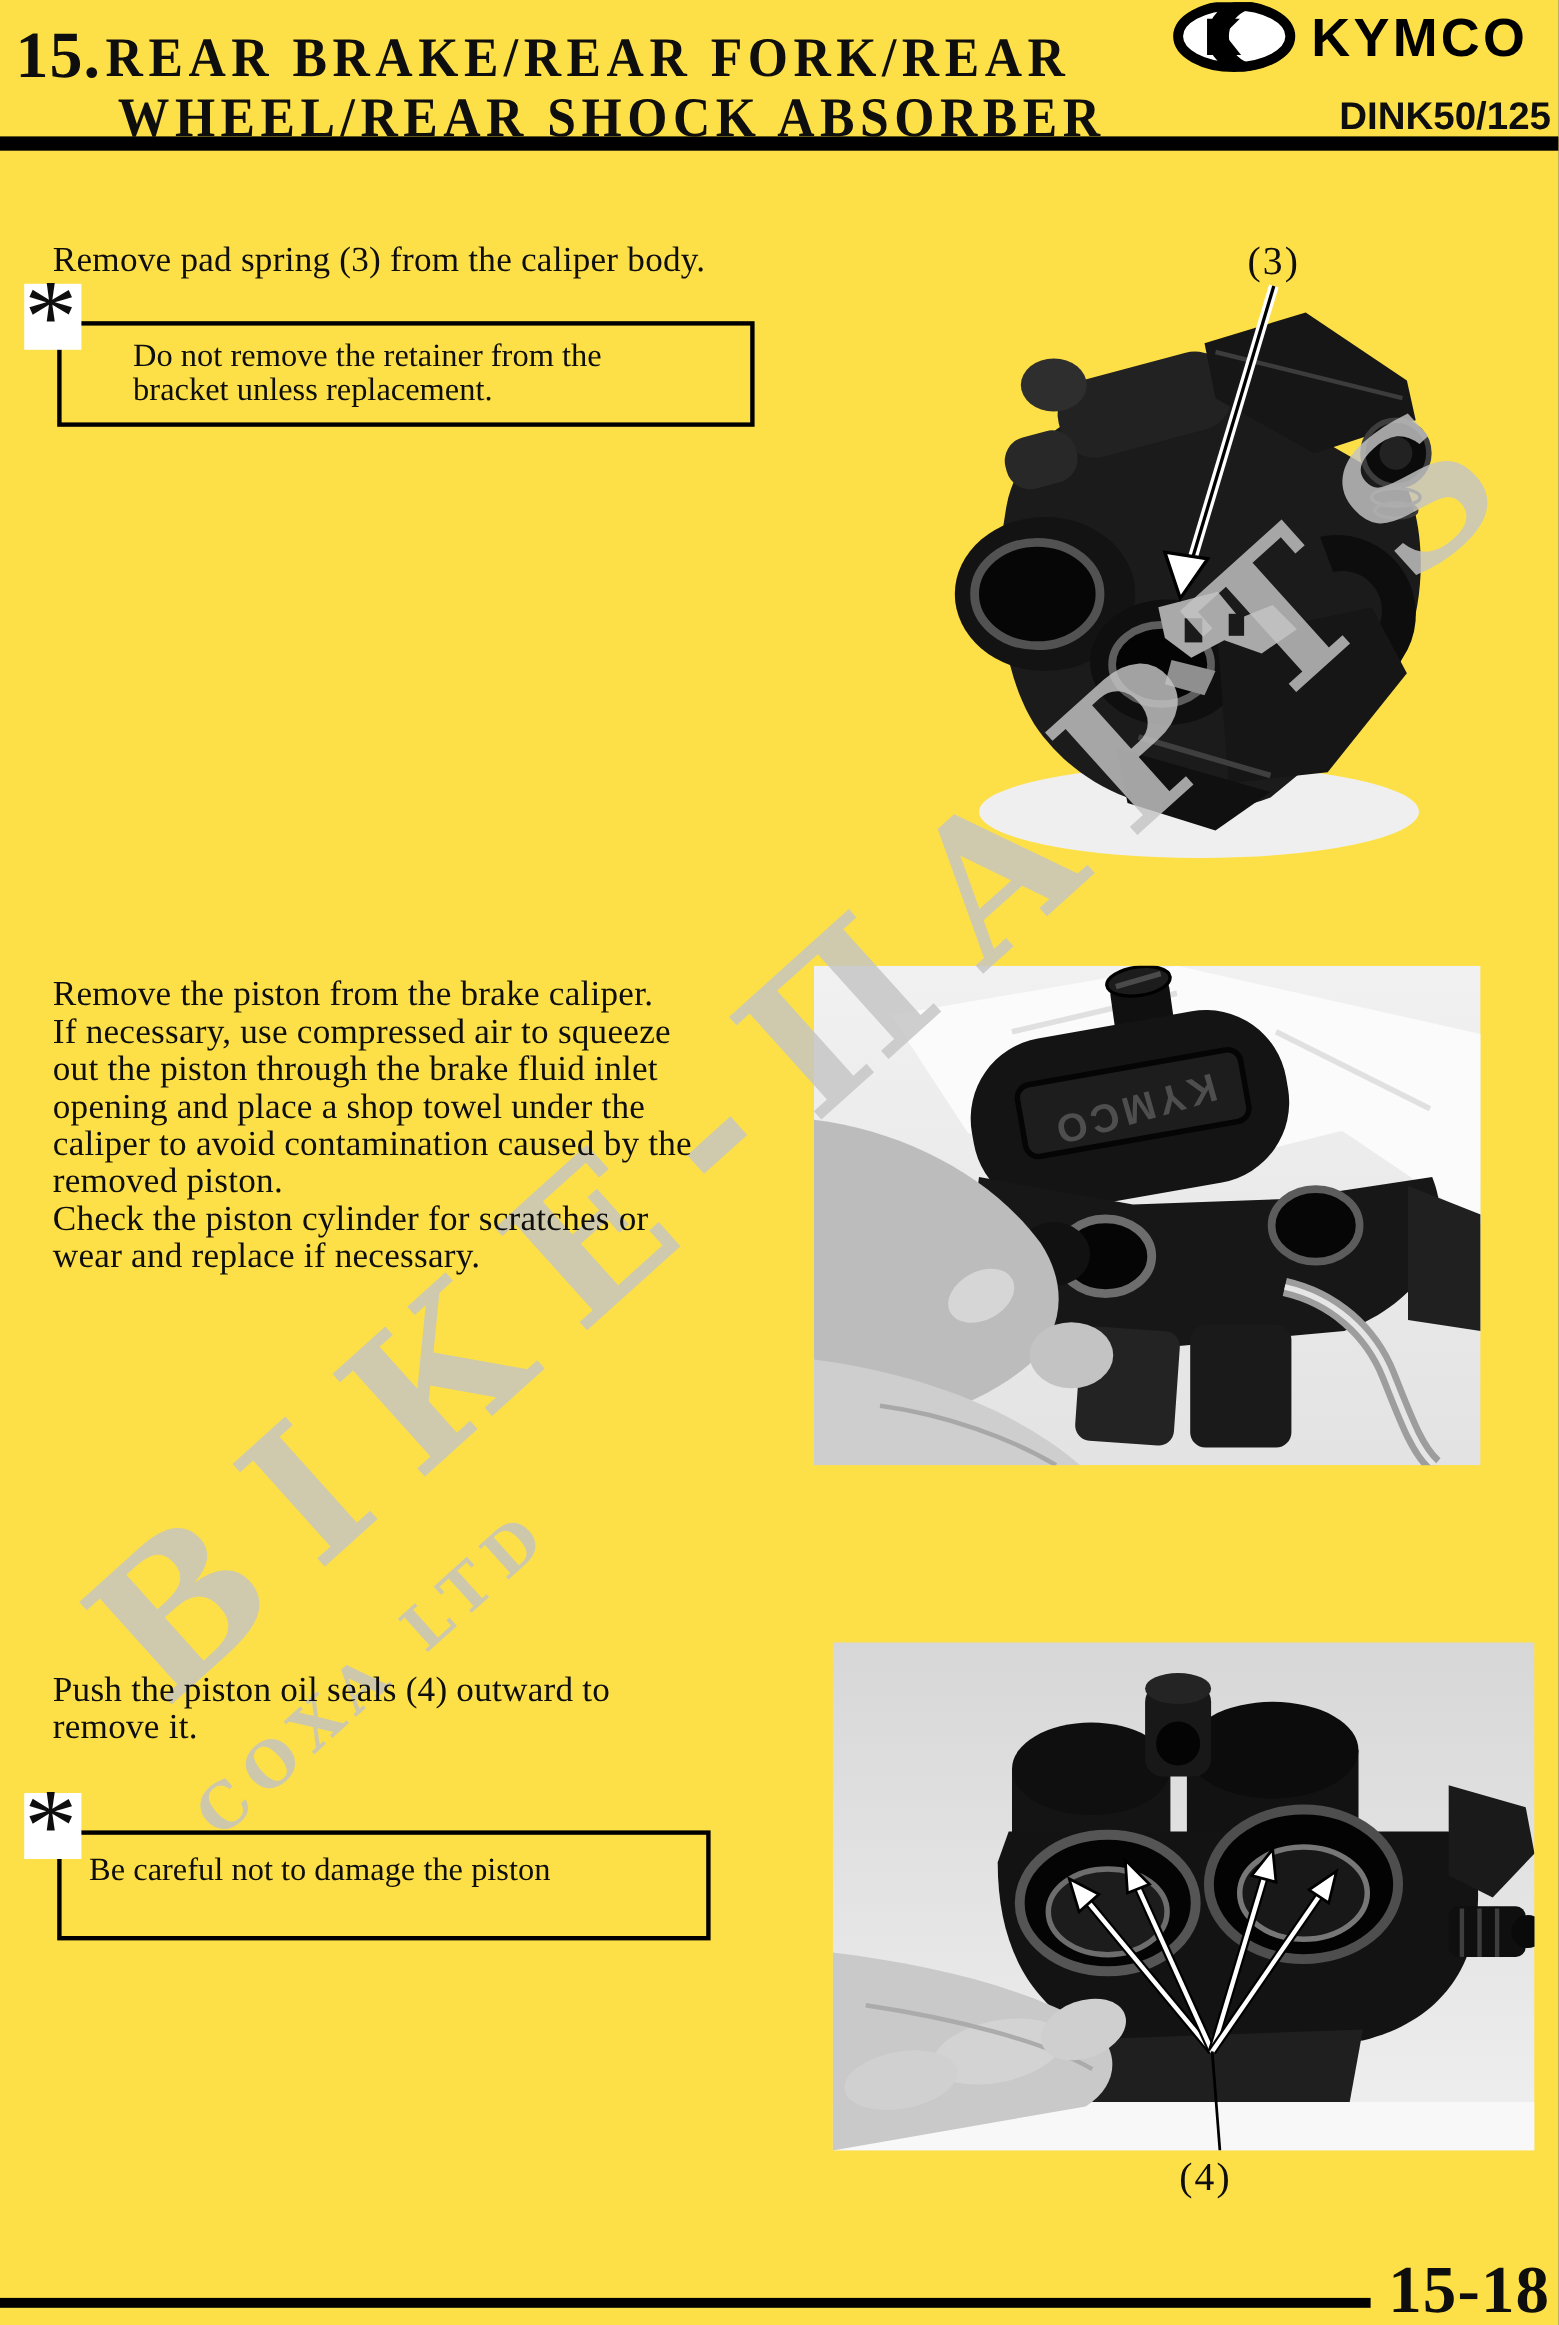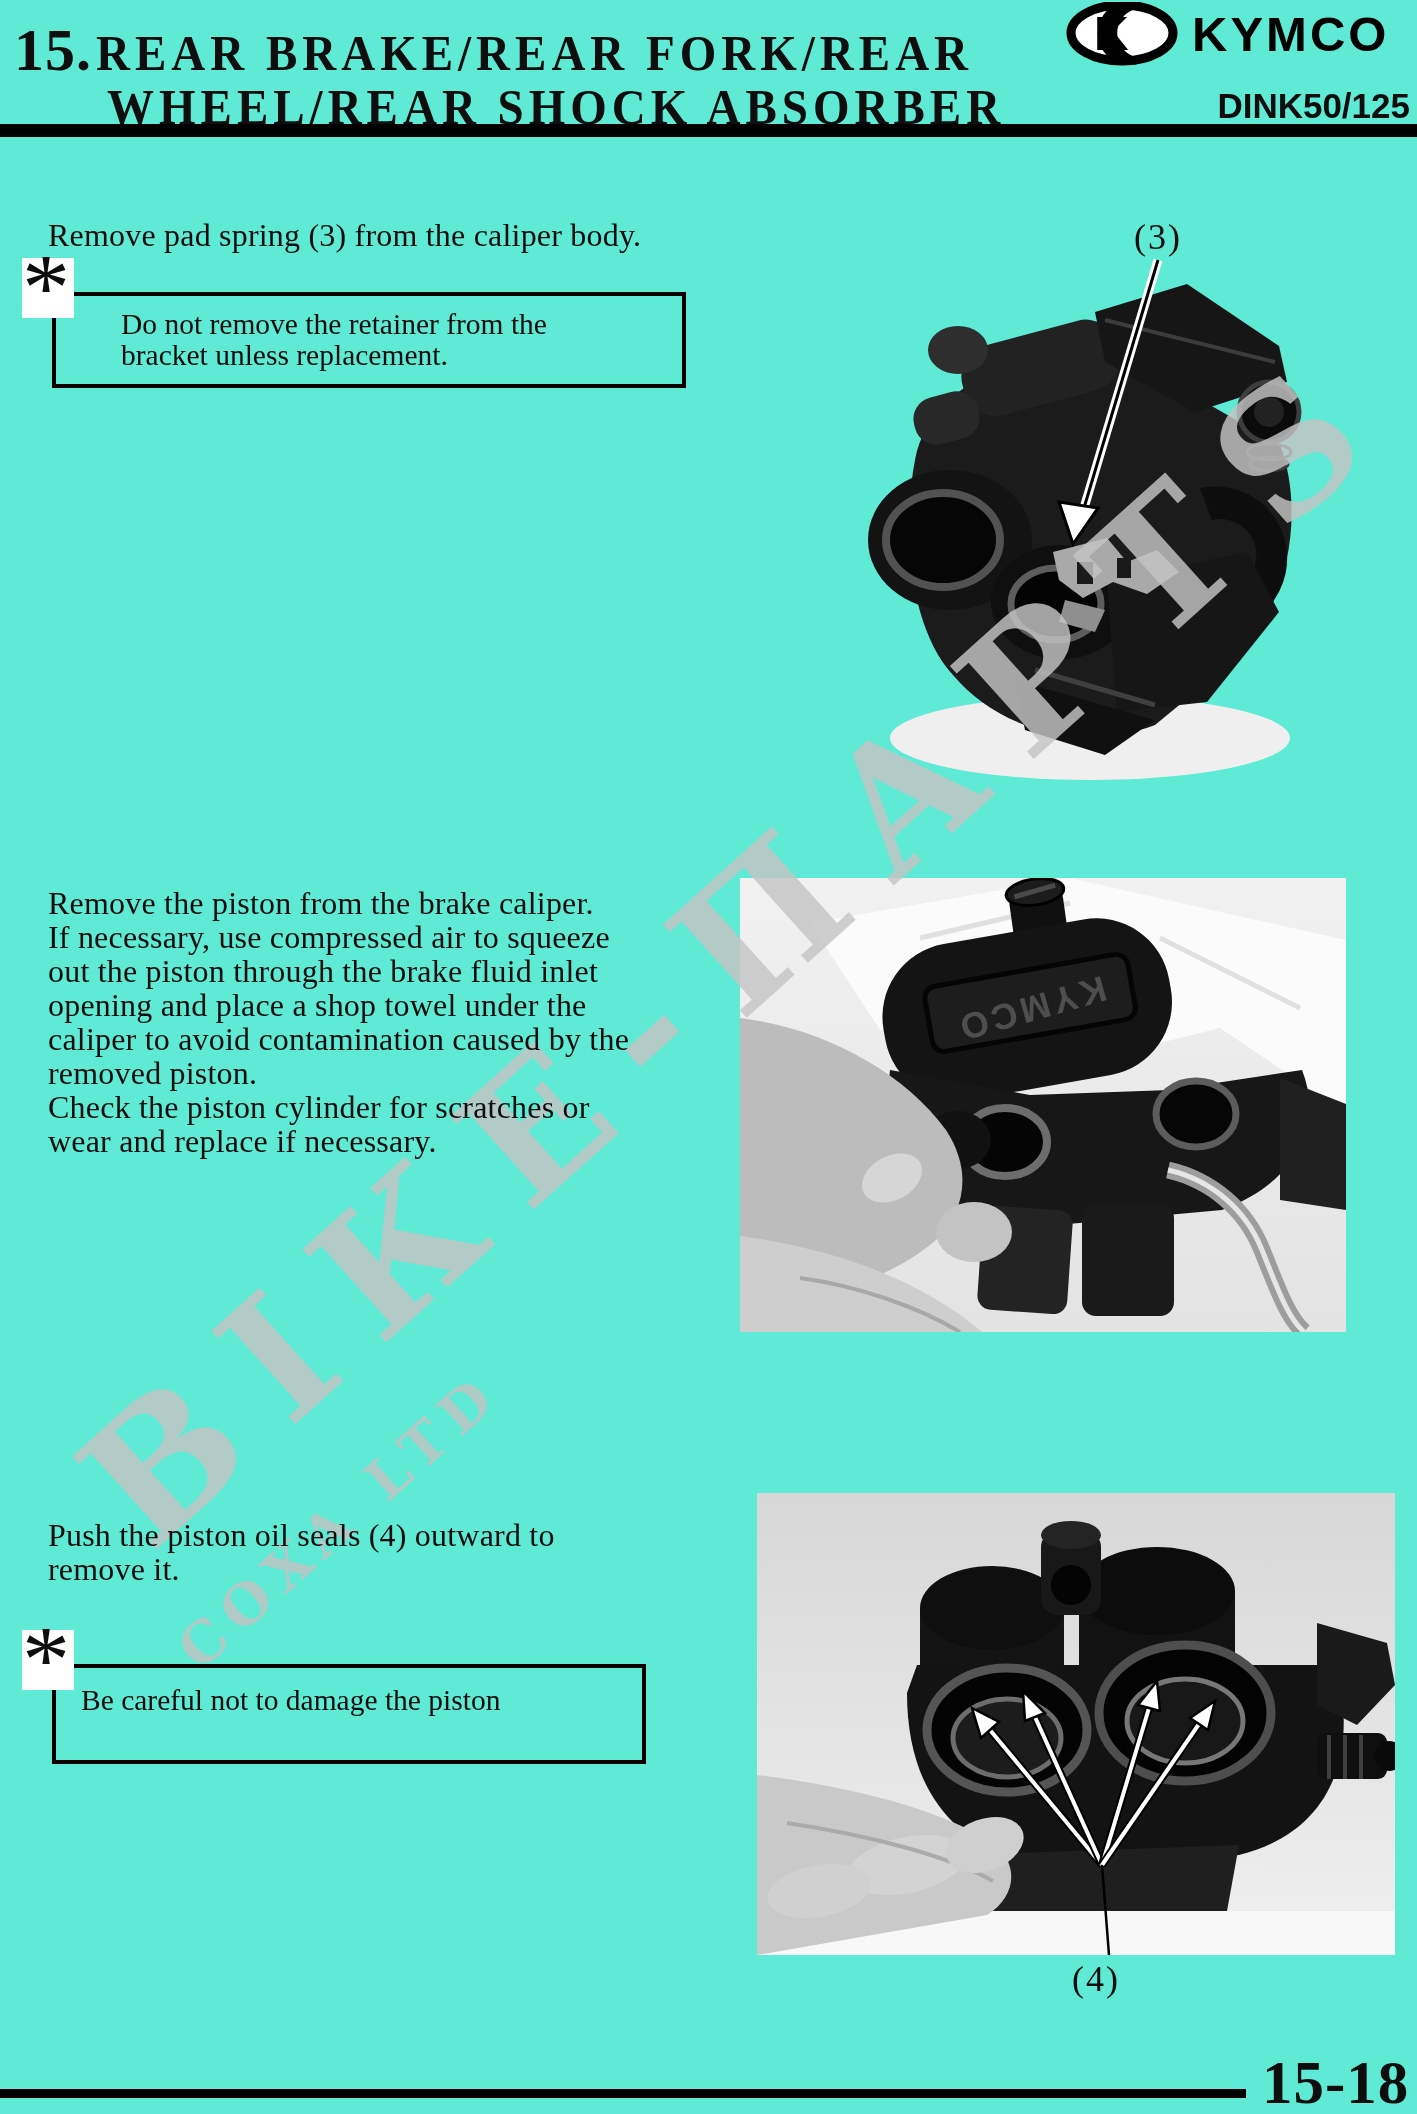--- a/index.html
+++ b/index.html
@@ -1,16 +1,16 @@
 <!DOCTYPE html>
 <html><head>
 <meta charset="utf-8">
 <style>
   html,body{margin:0;padding:0;background:#777;}
-  .page{position:relative;width:1417px;height:2114px;background:#5eead4;overflow:hidden;
+  .page{position:relative;width:1417px;height:2114px;background:#fde047;overflow:hidden;
         font-family:"Liberation Serif", serif;color:#0e0e0e;text-decoration:underline;}
   
   .sec-num{position:absolute;left:14px;top:16px;font-size:60px;font-weight:bold;letter-spacing:1px;}
   .title-line1{position:absolute;left:96px;top:24px;font-size:47px;font-weight:bold;letter-spacing:5px;white-space:nowrap;transform:scaleY(1.08);transform-origin:top left;}
   .title-line2{position:absolute;left:107px;top:78px;font-size:47px;font-weight:bold;letter-spacing:5px;white-space:nowrap;transform:scaleY(1.08);transform-origin:top left;}
   .header-bar{position:absolute;left:0;top:124px;width:1417px;height:13px;background:#000;}
   .logo-svg{position:absolute;left:1066px;top:2px;}
   .model{position:absolute;left:1190px;top:86px;width:220px;text-align:right;
          font-family:"Liberation Sans", sans-serif;font-weight:bold;font-size:35px;letter-spacing:0px;}
   

